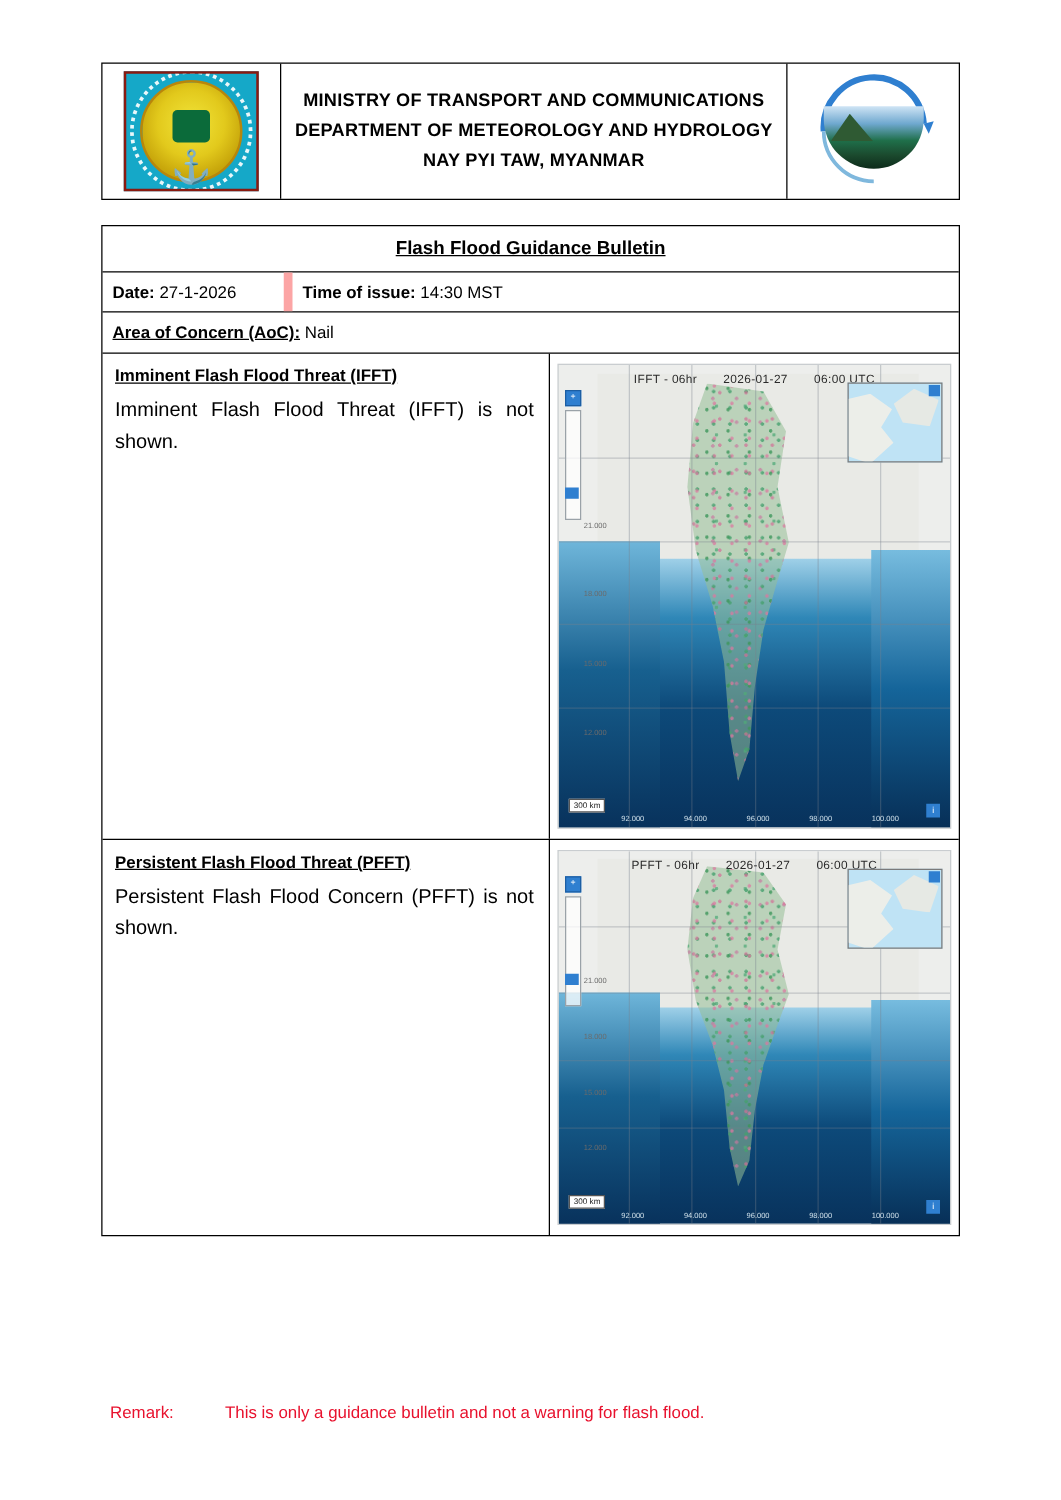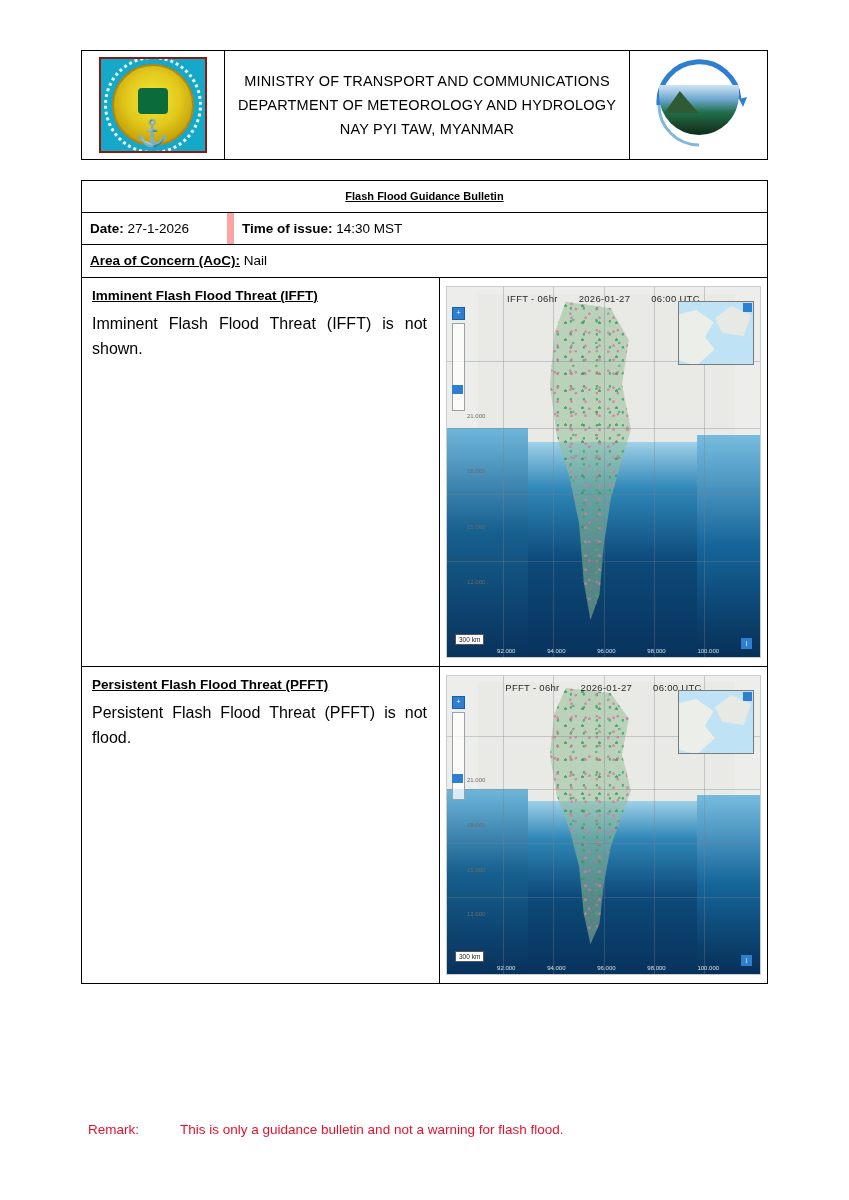--- a/index.html
+++ b/index.html
@@ -47,21 +47,21 @@
     flex: 1;
     display: flex;
     flex-direction: column;
     align-items: center;
     justify-content: center;
     gap: 8px;
     padding: 6px 4px;
     box-sizing: border-box;
   }
   .header-center div {
-    font-weight: normal;
+    font-weight: bold;
     font-size: 14.5px;
     letter-spacing: 0.2px;
     text-align: center;
   }
   .header-logo-right {
     width: 138px;
     border-left: 1px solid #000;
     box-sizing: border-box;
     display: flex;
     align-items: center;
@@ -141,21 +141,21 @@
     top: 180px;
     width: 687px;
     border: 1px solid #000;
     box-sizing: border-box;
   }
   .row-title {
     border-bottom: 1px solid #000;
     text-align: center;
     padding: 9px 4px 10px 4px;
     font-weight: bold;
-    font-size: 11px;
+    font-size: 15px;
   }
   .row-title span {
     text-decoration: underline;
   }
   .row-date {
     display: flex;
     border-bottom: 1px solid #000;
   }
   .cell-date {
     width: 152px;
@@ -505,21 +505,21 @@
           <div class="axis-bottom" style="left:80%">100.000</div>
 
           <div class="scalebar">300 km</div>
         </div>
       </div>
     </div>
 
     <div class="row-threat">
       <div class="threat-text">
         <div class="threat-head">Persistent Flash Flood Threat (PFFT)</div>
-        <div class="threat-body">Persistent Flash Flood Threat (PFFT) is not flood.</div>
+        <div class="threat-body">Persistent Flash Flood Concern (PFFT) is not shown.</div>
       </div>
       <div class="threat-map">
         <div class="map pfft">
           <div class="land"></div>
           <div class="landmass"></div>
           <div class="sea"></div>
           <div class="sea-left"></div>
           <div class="sea-right"></div>
           <div class="myanmar"></div>
           <div class="myanmar-speckle"></div>

